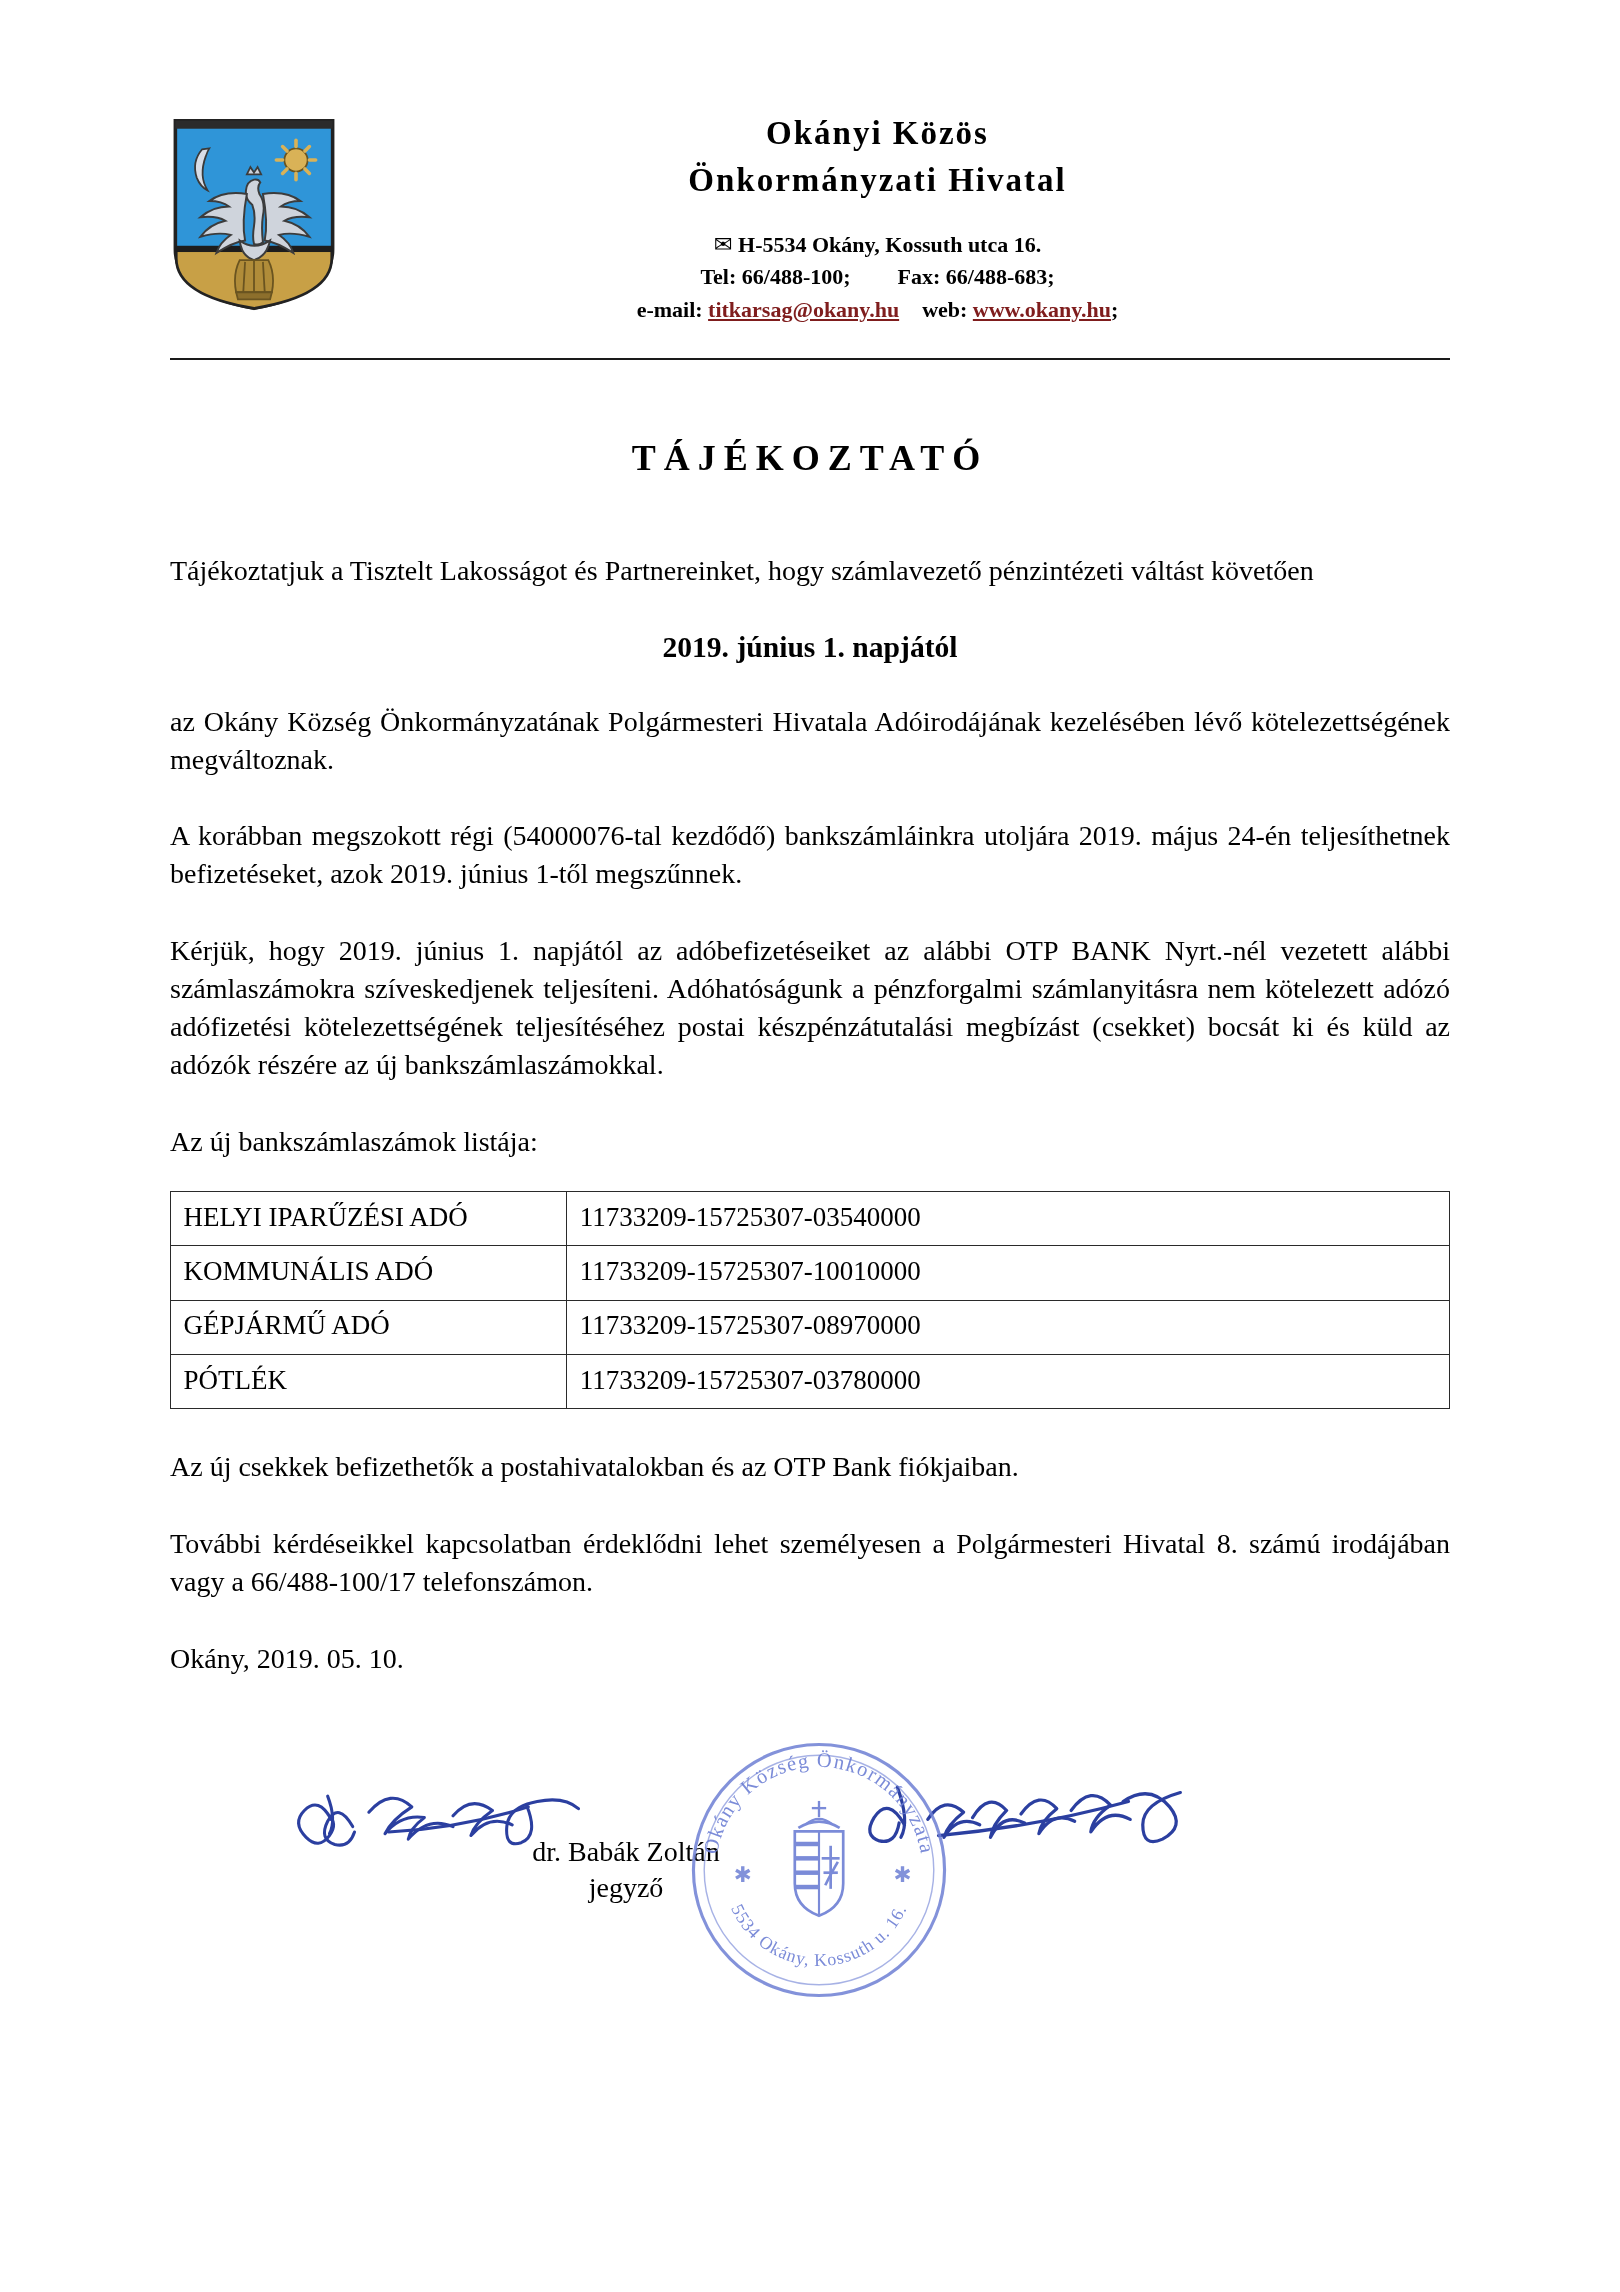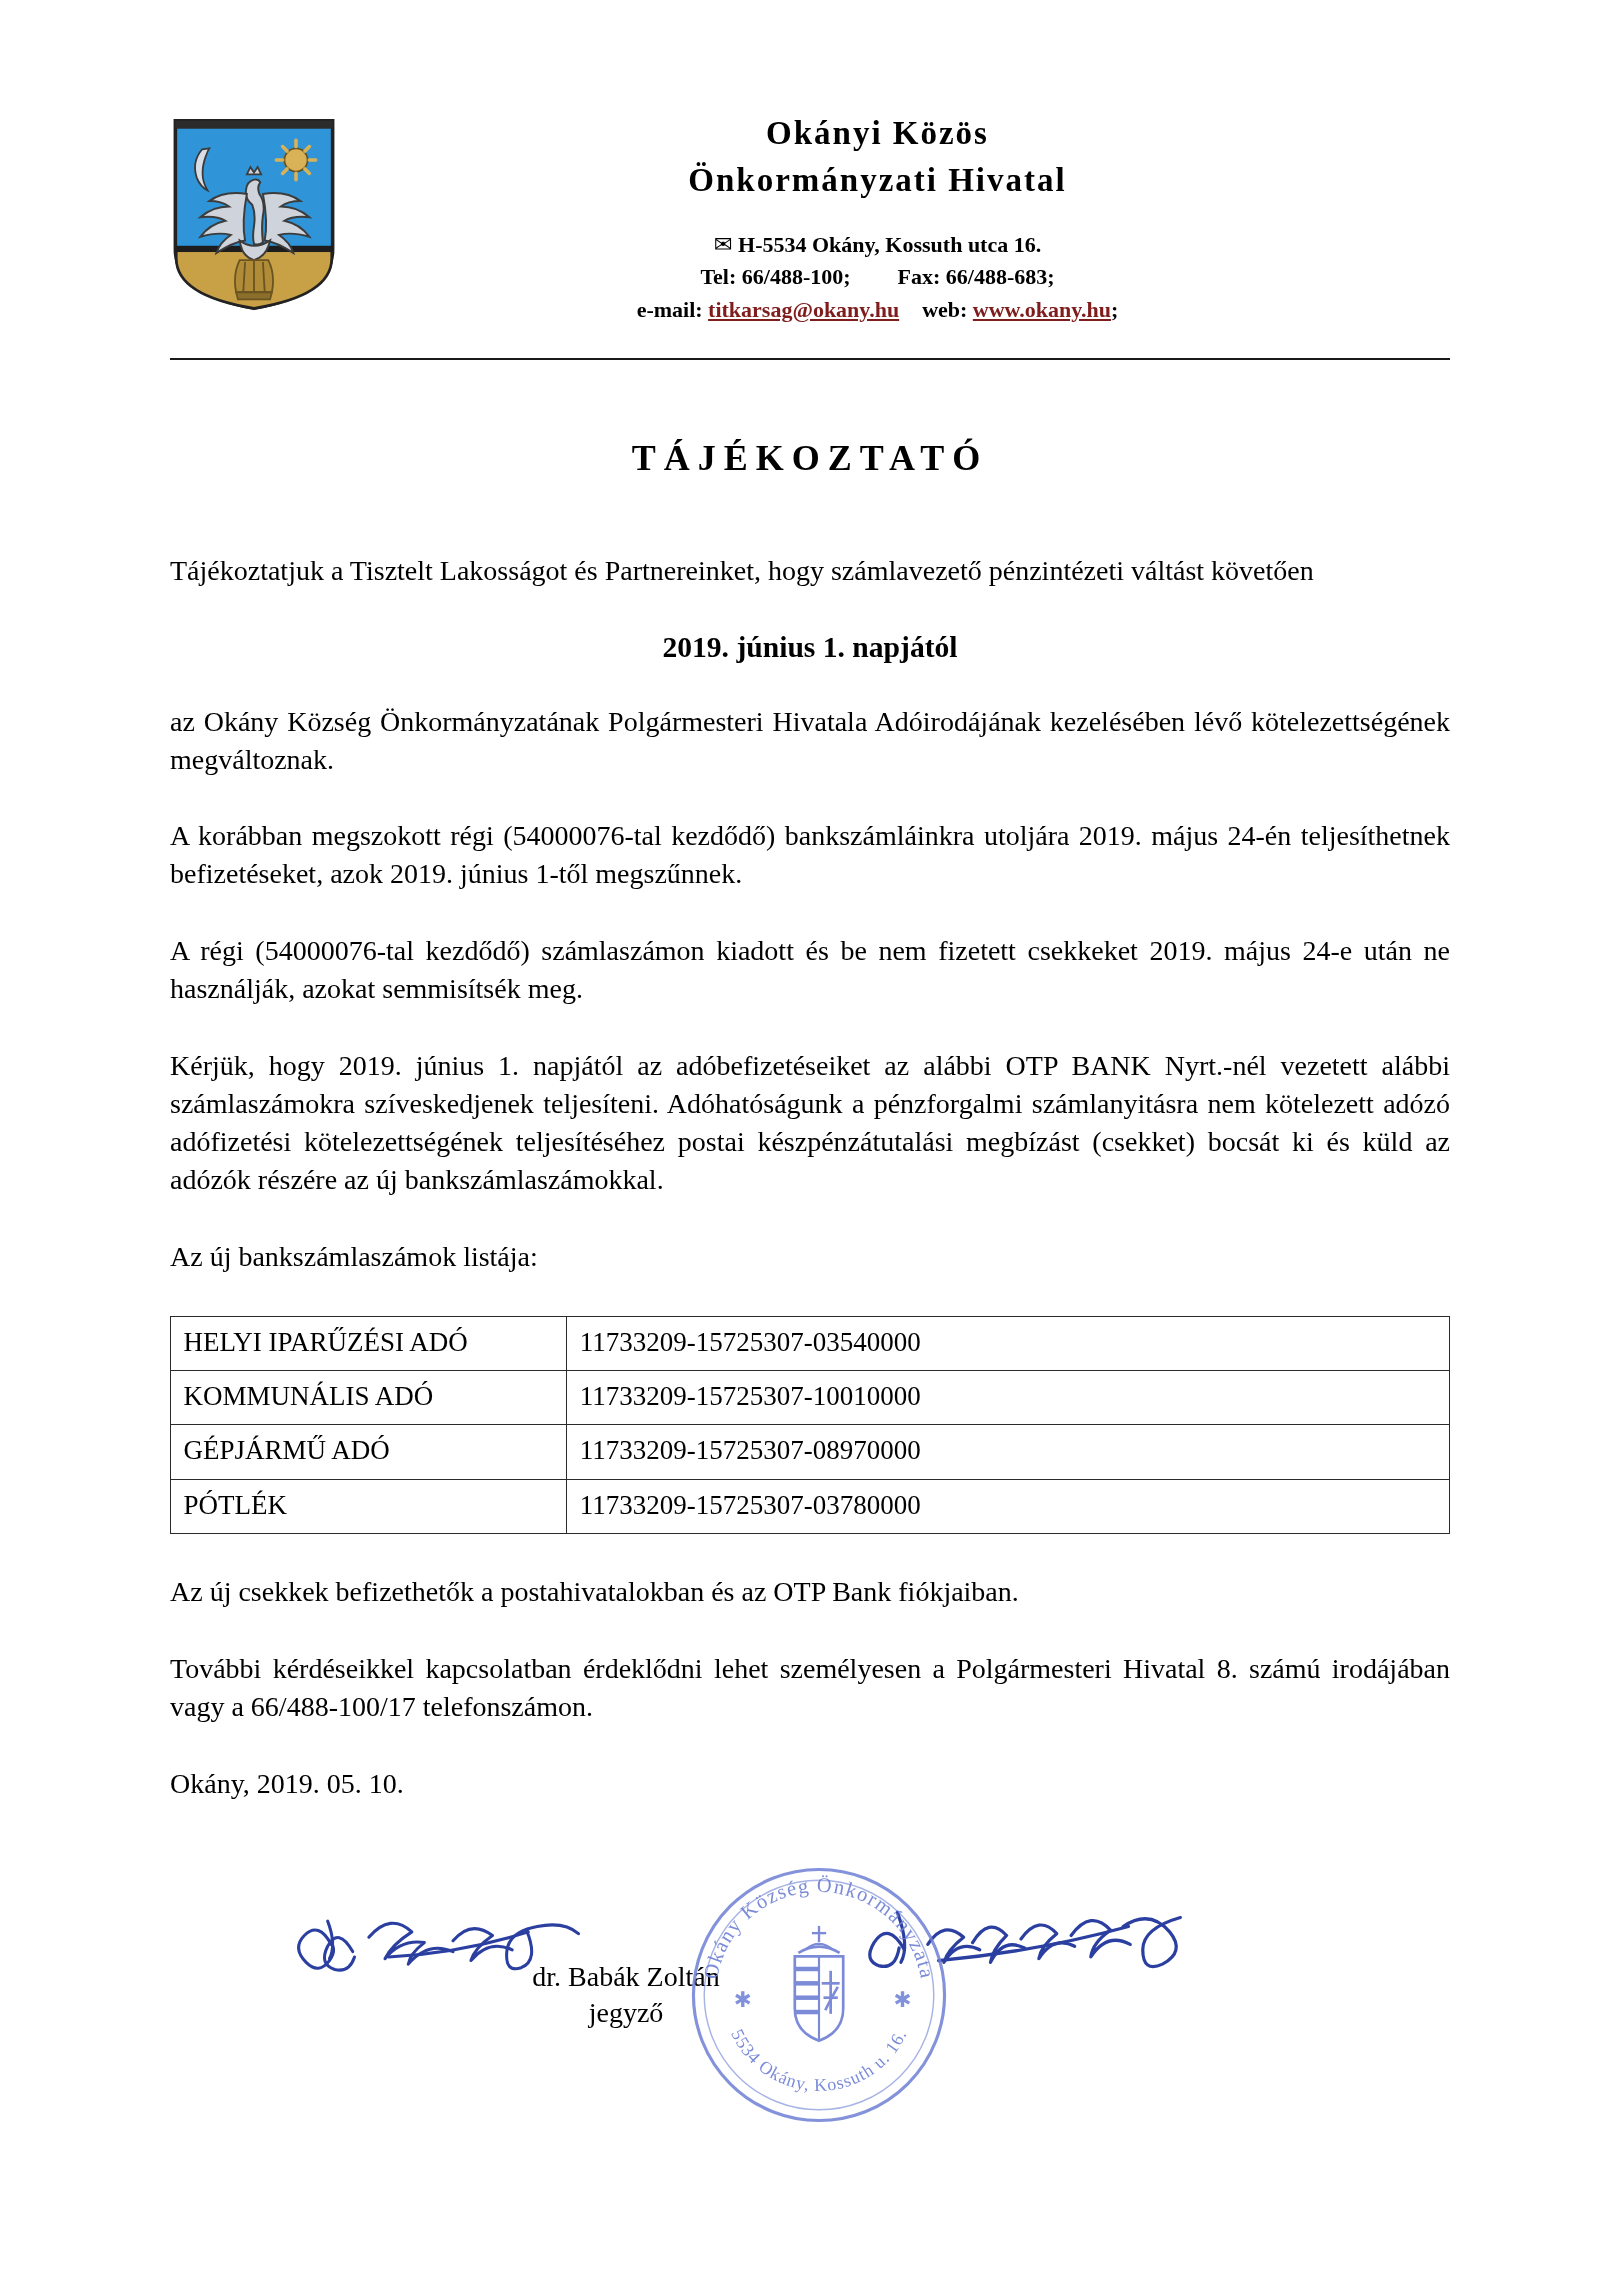--- a/index.html
+++ b/index.html
@@ -112,21 +112,21 @@
     margin: 41px 0 0 0;
   }
   p.nojust {
     text-align: left;
   }
 
   
   table.accounts {
     border-collapse: collapse;
     width: 100%;
-    margin-top: 40px;
+    margin-top: 30px;
     table-layout: fixed;
   }
   table.accounts td {
     border: 1.8px solid #2a2a2a;
     font-size: 27px;
     padding: 6.3px 10.7px 8px 12.5px;
     line-height: 1.18;
     height: 39px;
     vertical-align: middle;
   }
@@ -253,21 +253,20 @@
     <div class="doc-title">TÁJÉKOZTATÓ</div>
 
     <p class="para first nojust">Tájékoztatjuk a Tisztelt Lakosságot és Partnereinket, hogy számlavezető pénzintézeti váltást követően</p>
 
     <p class="center-bold">2019. június 1. napjától</p>
 
     <p class="para">az Okány Község Önkormányzatának Polgármesteri Hivatala Adóirodájának kezelésében lévő kötelezettségének megváltoznak.</p>
 
     <p class="para">A korábban megszokott régi (54000076-tal kezdődő) bankszámláinkra utoljára 2019. május 24-én teljesíthetnek befizetéseket, azok 2019. június 1-től megszűnnek.</p>
 
-    <p class="para">A régi (54000076-tal kezdődő) számlaszámon kiadott és be nem fizetett csekkeket 2019. május 24-e után ne használják, azokat semmisítsék meg.</p>
 
     <p class="para">Kérjük, hogy 2019. június 1. napjától az adóbefizetéseiket az alábbi OTP BANK Nyrt.-nél vezetett alábbi számlaszámokra szíveskedjenek teljesíteni. Adóhatóságunk a pénzforgalmi számlanyitásra nem kötelezett adózó adófizetési kötelezettségének teljesítéséhez postai készpénzátutalási megbízást (csekket) bocsát ki és küld az adózók részére az új bankszámlaszámokkal.</p>
 
     <p class="para nojust">Az új bankszámlaszámok listája:</p>
 
     <table class="accounts">
       <tbody>
         <tr>
           <td class="label">HELYI IPARŰZÉSI ADÓ</td>
           <td class="number">11733209-15725307-03540000</td>

